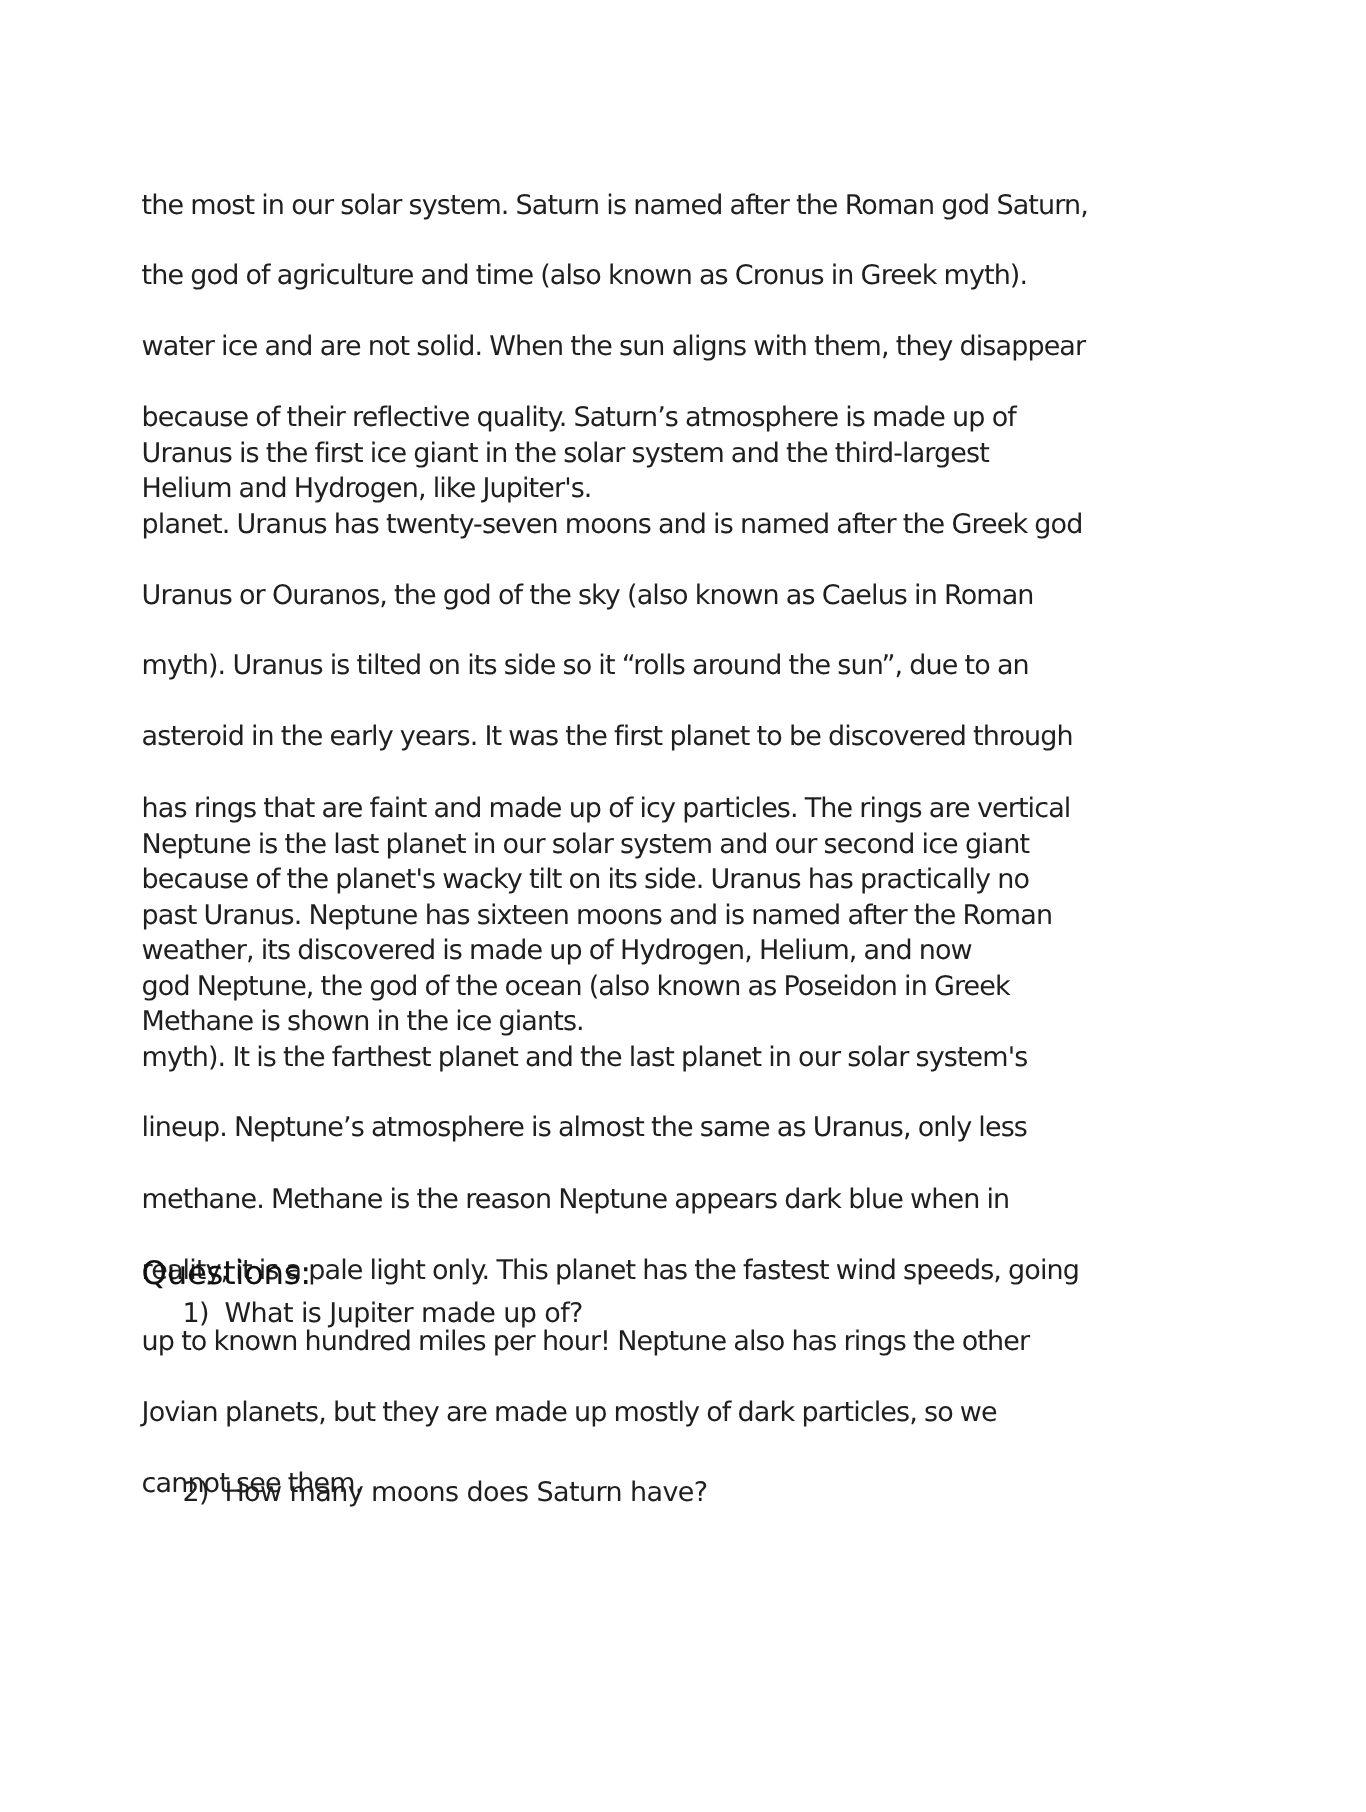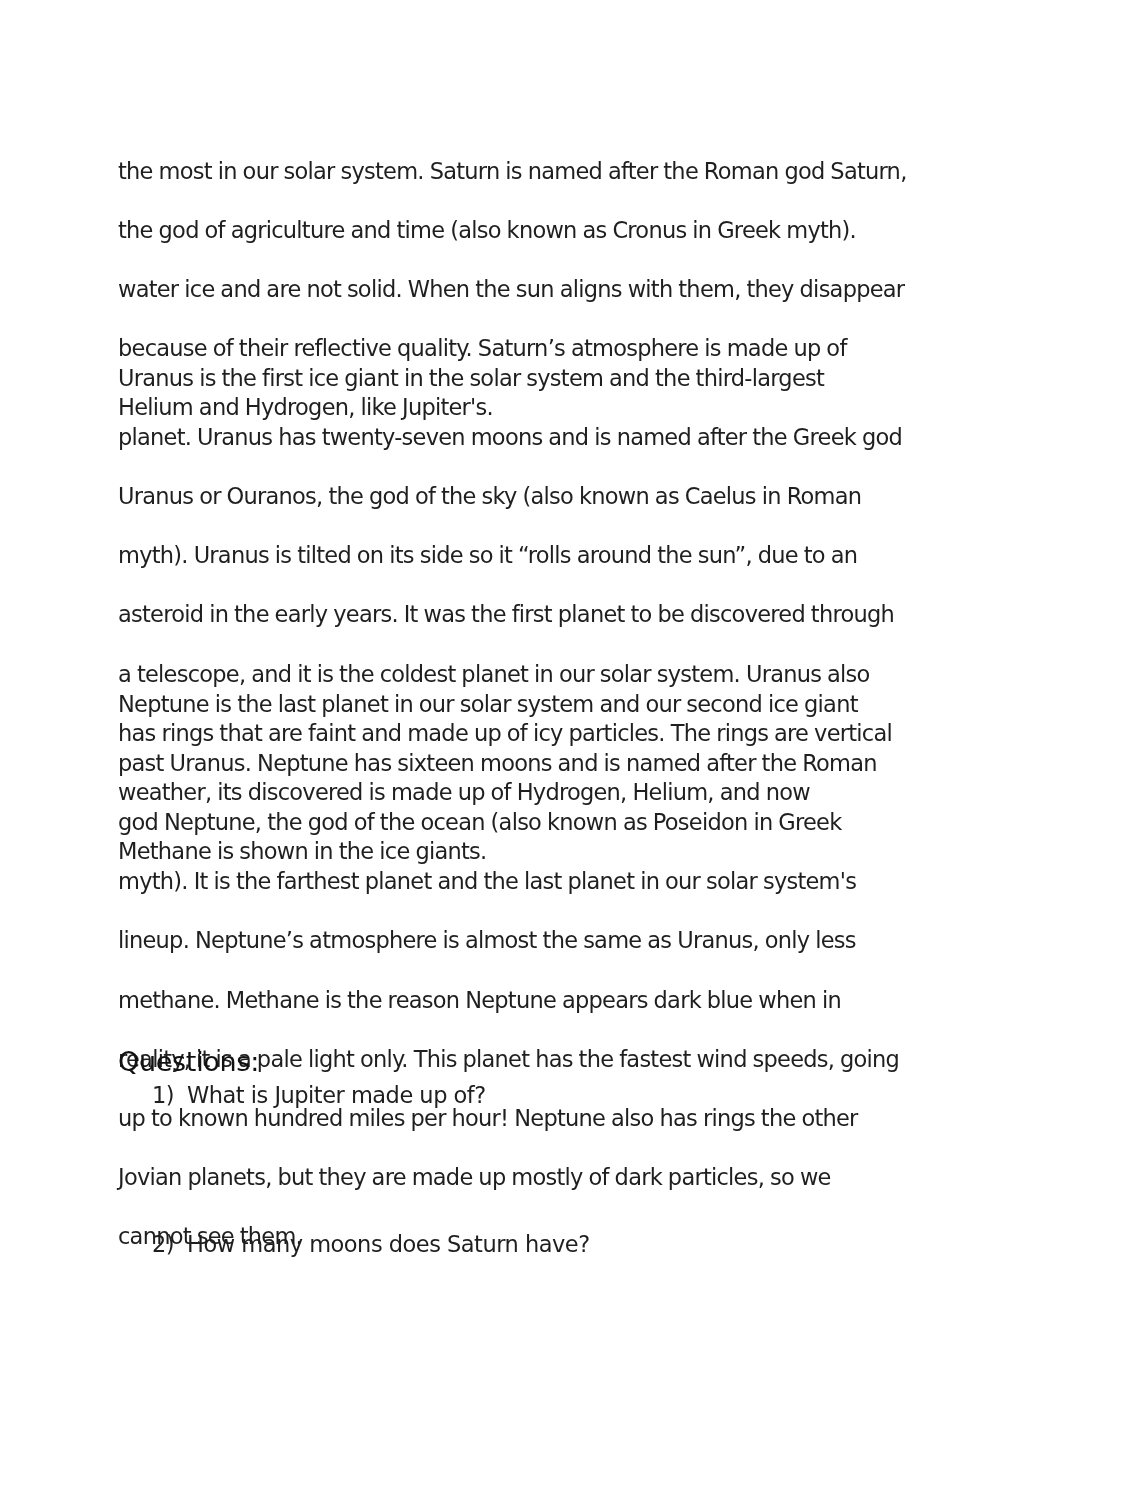--- a/index.html
+++ b/index.html
@@ -72,22 +72,22 @@
     <div>because of their reflective quality. Saturn’s atmosphere is made up of</div>
     <div>Helium and Hydrogen, like Jupiter's.</div>
   </div>
 
   <div class="para para-uranus">
     <div>Uranus is the first ice giant in the solar system and the third-largest</div>
     <div>planet. Uranus has twenty-seven moons and is named after the Greek god</div>
     <div>Uranus or Ouranos, the god of the sky (also known as Caelus in Roman</div>
     <div>myth). Uranus is tilted on its side so it “rolls around the sun”, due to an</div>
     <div>asteroid in the early years. It was the first planet to be discovered through</div>
-    <div>a telescope, and it is the coldest planet in our solar system. Uranus also</div>
     <div>has rings that are faint and made up of icy particles. The rings are vertical</div>
+    <div>because of the planet's wacky tilt on its side. Uranus has practically no</div>
     <div>weather, its discovered is made up of Hydrogen, Helium, and now</div>
     <div>Methane is shown in the ice giants.</div>
   </div>
 
   <div class="para para-neptune">
     <div>Neptune is the last planet in our solar system and our second ice giant</div>
     <div>past Uranus. Neptune has sixteen moons and is named after the Roman</div>
     <div>god Neptune, the god of the ocean (also known as Poseidon in Greek</div>
     <div>myth). It is the farthest planet and the last planet in our solar system's</div>
     <div>lineup. Neptune’s atmosphere is almost the same as Uranus, only less</div>

